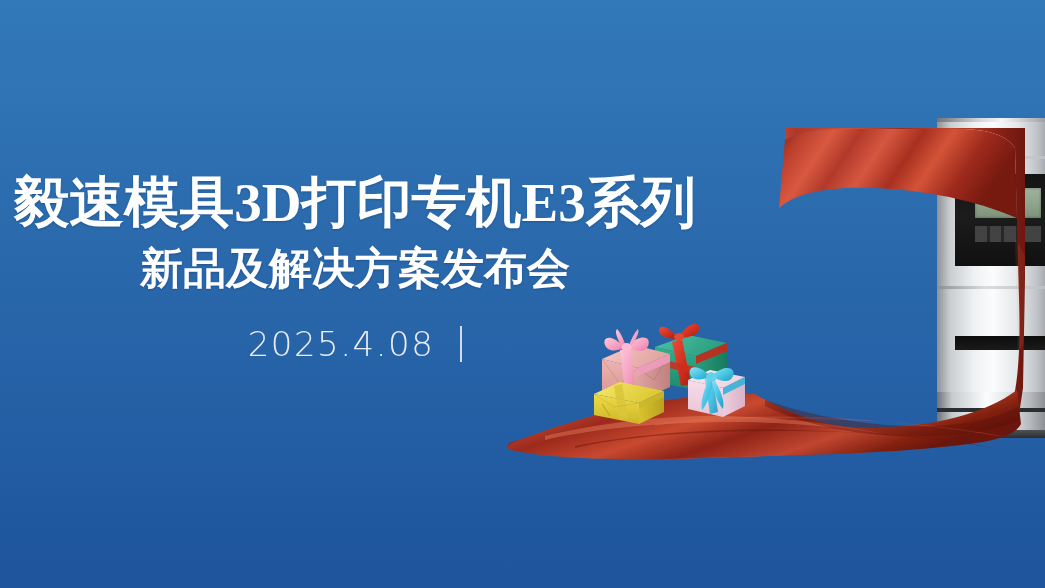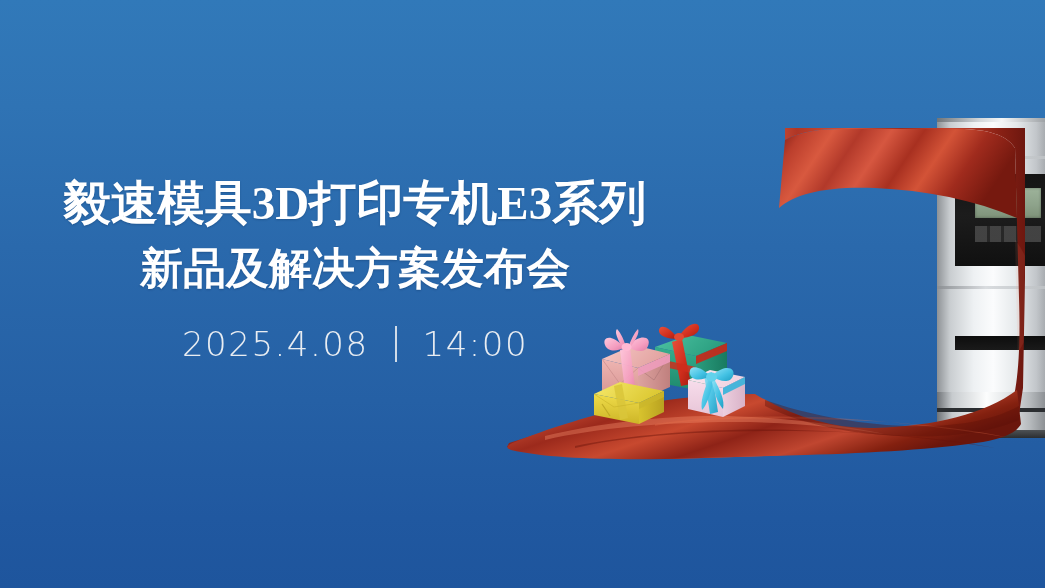--- a/index.html
+++ b/index.html
@@ -25,21 +25,21 @@
   .title-line{
     color:#ffffff;
     font-family:"Liberation Serif", "DejaVu Serif", serif;
     font-weight:bold;
     font-size:54px;
     line-height:66px;
     letter-spacing:0px;
     white-space:nowrap;
     text-shadow:0 1px 2px rgba(10,40,80,.30);
   }
-  .title-line.l1{ font-size:47px; }
+  .title-line.l1{ font-size:55px; }
   .title-line.l2{ font-size:43px; }
 
   .datetime{
     margin-top:22px;
     display:flex;
     align-items:center;
     justify-content:center;
     gap:26px;
     color:#e9edf2;
     font-family:"DejaVu Sans", sans-serif;
@@ -402,17 +402,16 @@
       </g>
     </svg>
   </div>
 
   <div class="text-block">
     <div class="title-line l1">毅速模具3D打印专机E3系列</div>
     <div class="title-line l2">新品及解决方案发布会</div>
     <div class="datetime">
       <span>2025.4.08</span>
       <span class="dt-sep"></span>
-      <span>14:00</span>
     </div>
   </div>
 
 </div>
 
 </body></html>

